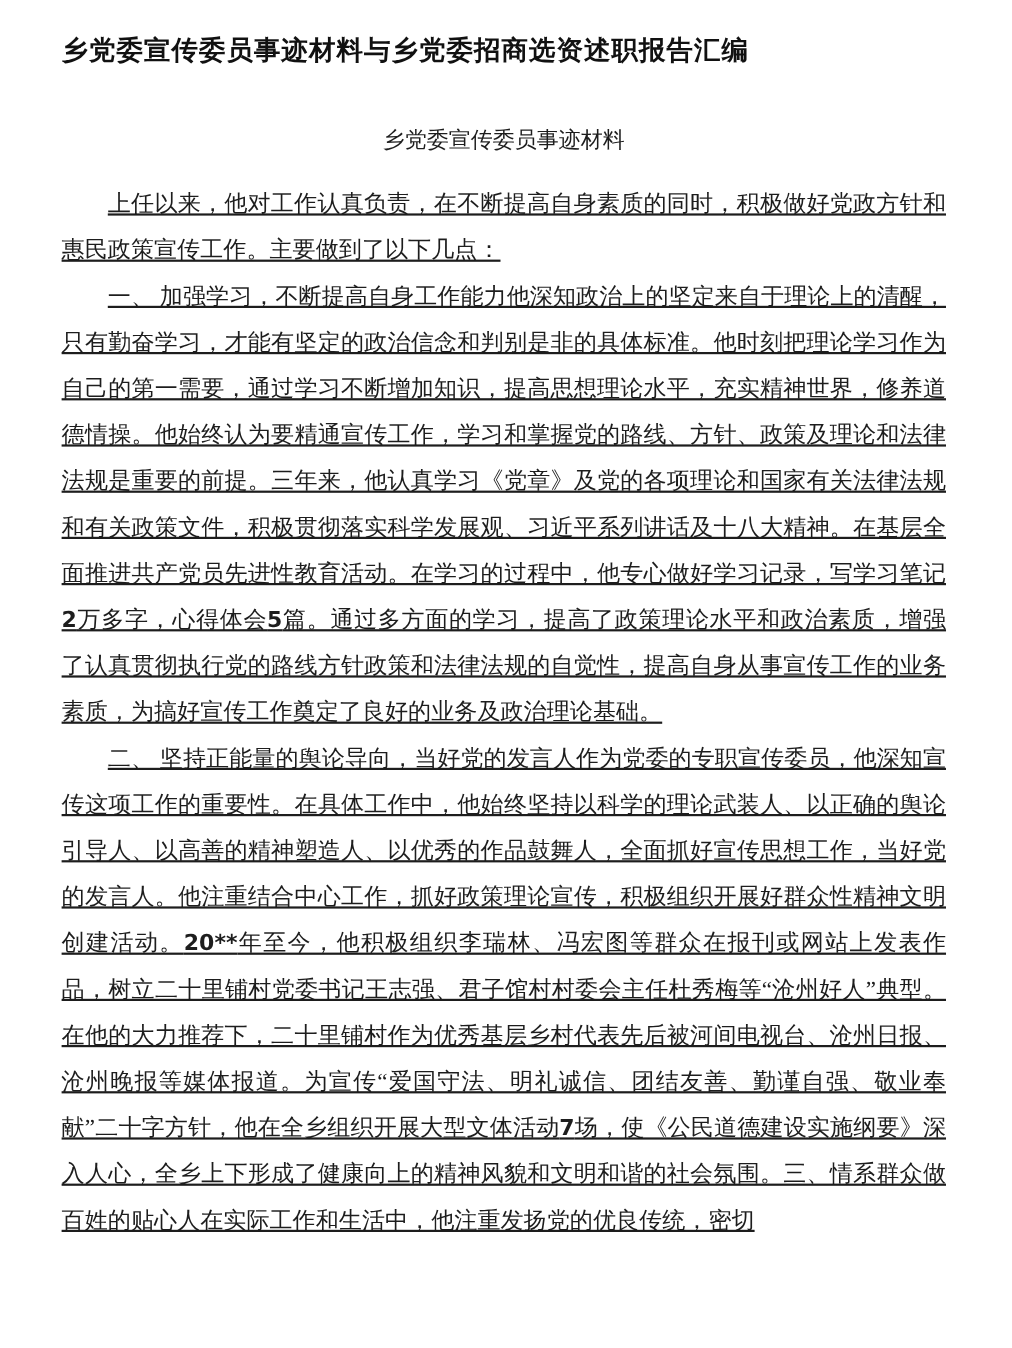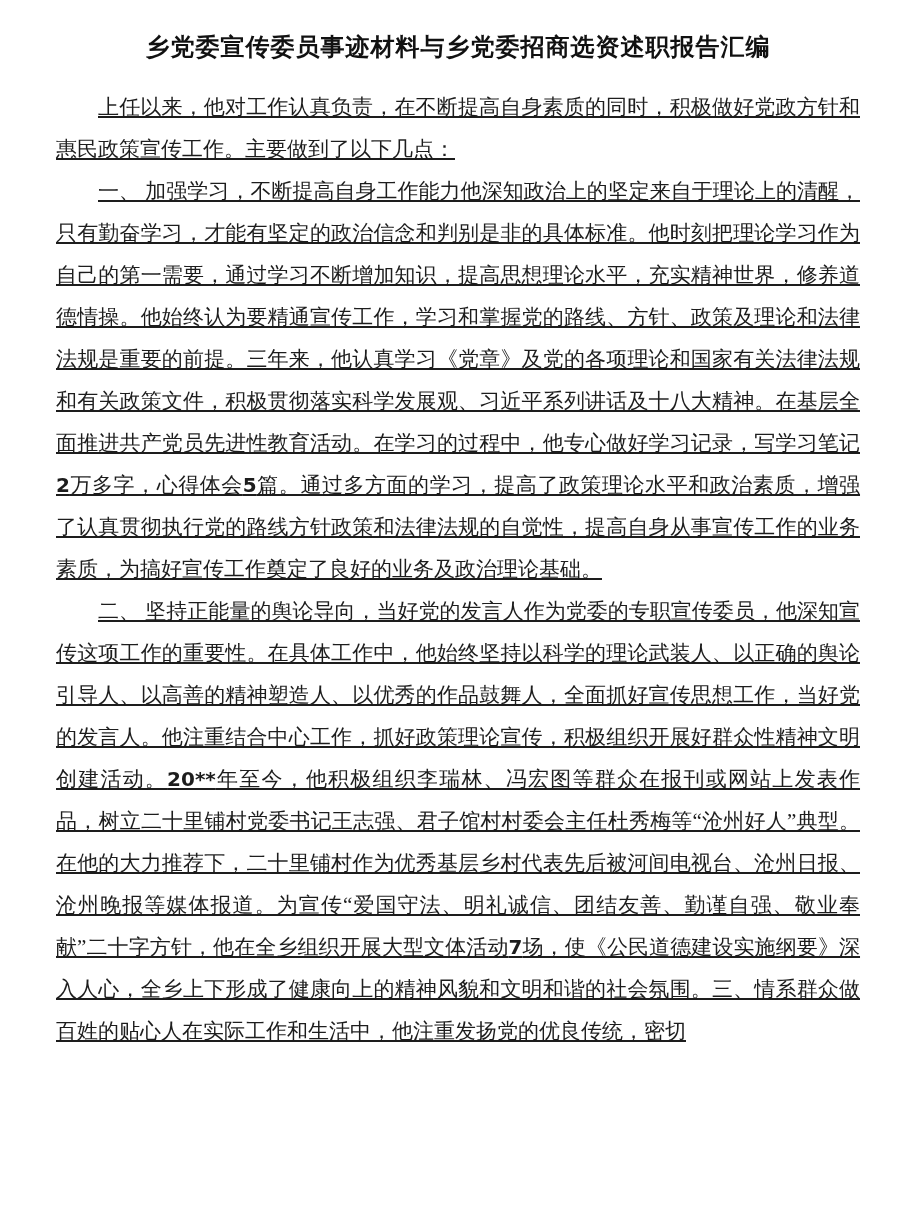--- a/index.html
+++ b/index.html
@@ -16,21 +16,20 @@
     box-sizing: border-box;
     padding: 28px 60px 0 56px;
     font-family: "Liberation Serif", "DejaVu Serif", serif;
     color: #1d1d1d;
     overflow: hidden;
   }
   .doc-title {
     margin: 0;
     font-size: 24px;
     font-weight: bold;
-    text-align: center;
     line-height: 38px;
     letter-spacing: 1px;
     color: #111111;
   }
   .doc-subtitle {
     margin: 46px 0 0 0;
     font-size: 20px;
     font-weight: normal;
     text-align: center;
     line-height: 32px;
@@ -54,19 +53,20 @@
     font-weight: bold;
     font-size: 20px;
   }
 </style>
 </head>
 <body>
 
 <div class="page">
   <h1 class="doc-title">乡党委宣传委员事迹材料与乡党委招商选资述职报告汇编</h1>
 
+  <h2 class="doc-subtitle">乡党委宣传委员事迹材料</h2>
 
   <div class="doc-body">
     <p>上任以来，他对工作认真负责，在不断提高自身素质的同时，积极做好党政方针和惠民政策宣传工作。主要做到了以下几点：</p>
     <p>一、 加强学习，不断提高自身工作能力他深知政治上的坚定来自于理论上的清醒，只有勤奋学习，才能有坚定的政治信念和判别是非的具体标准。他时刻把理论学习作为自己的第一需要，通过学习不断增加知识，提高思想理论水平，充实精神世界，修养道德情操。他始终认为要精通宣传工作，学习和掌握党的路线、方针、政策及理论和法律法规是重要的前提。三年来，他认真学习《党章》及党的各项理论和国家有关法律法规和有关政策文件，积极贯彻落实科学发展观、习近平系列讲话及十八大精神。在基层全面推进共产党员先进性教育活动。在学习的过程中，他专心做好学习记录，写学习笔记<b class="num">2</b>万多字，心得体会<b class="num">5</b>篇。通过多方面的学习，提高了政策理论水平和政治素质，增强了认真贯彻执行党的路线方针政策和法律法规的自觉性，提高自身从事宣传工作的业务素质，为搞好宣传工作奠定了良好的业务及政治理论基础。</p>
     <p>二、 坚持正能量的舆论导向，当好党的发言人作为党委的专职宣传委员，他深知宣传这项工作的重要性。在具体工作中，他始终坚持以科学的理论武装人、以正确的舆论引导人、以高善的精神塑造人、以优秀的作品鼓舞人，全面抓好宣传思想工作，当好党的发言人。他注重结合中心工作，抓好政策理论宣传，积极组织开展好群众性精神文明创建活动。<b class="num">20**</b>年至今，他积极组织李瑞林、冯宏图等群众在报刊或网站上发表作品，树立二十里铺村党委书记王志强、君子馆村村委会主任杜秀梅等“沧州好人”典型。在他的大力推荐下，二十里铺村作为优秀基层乡村代表先后被河间电视台、沧州日报、沧州晚报等媒体报道。为宣传“爱国守法、明礼诚信、团结友善、勤谨自强、敬业奉献”二十字方针，他在全乡组织开展大型文体活动<b class="num">7</b>场，使《公民道德建设实施纲要》深入人心，全乡上下形成了健康向上的精神风貌和文明和谐的社会氛围。三、情系群众做百姓的贴心人在实际工作和生活中，他注重发扬党的优良传统，密切</p>
   </div>
 </div>
 
 </body></html>

